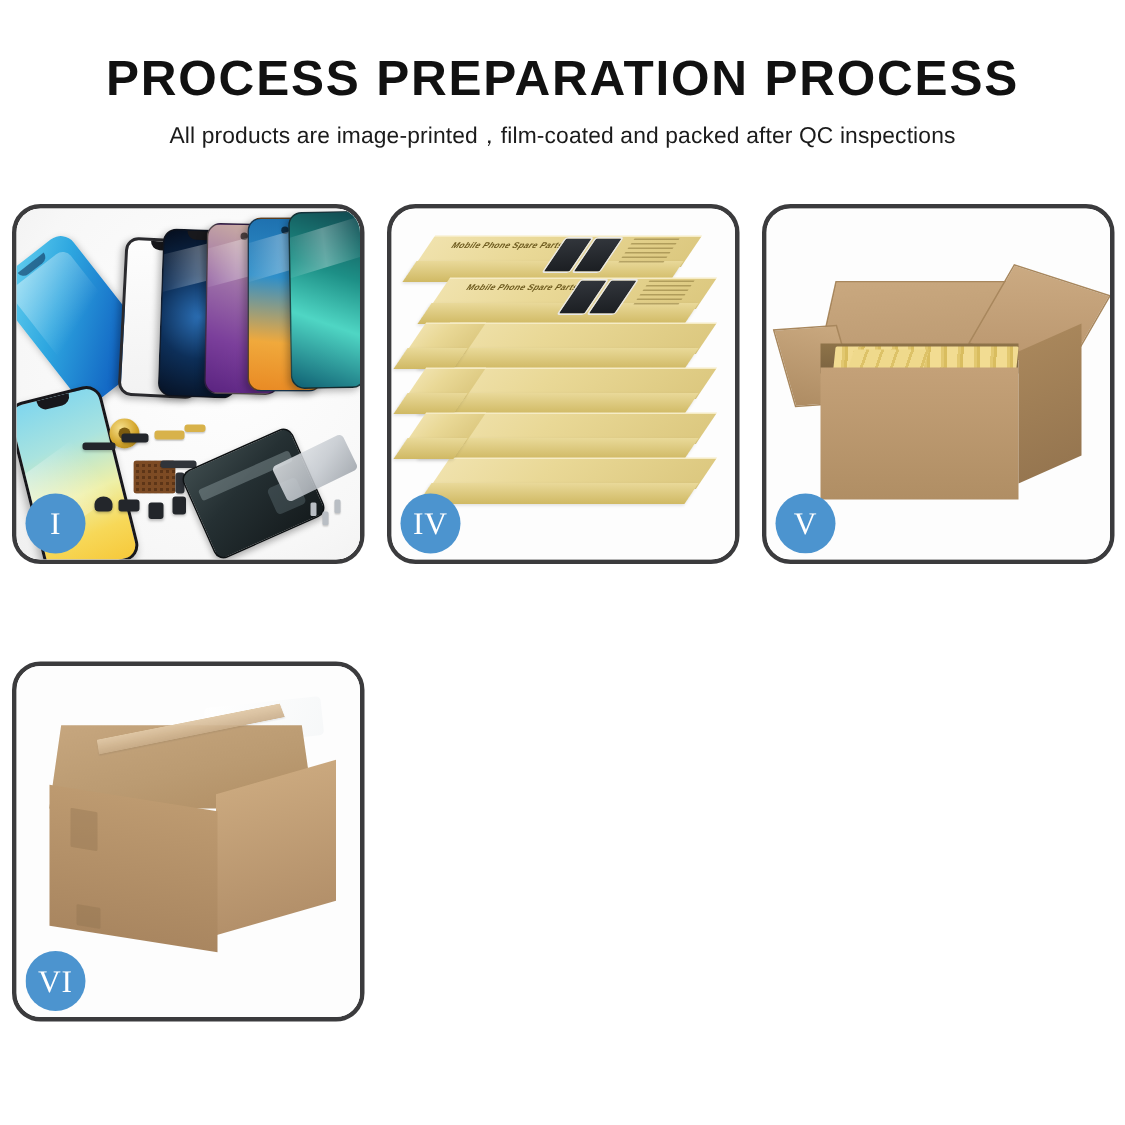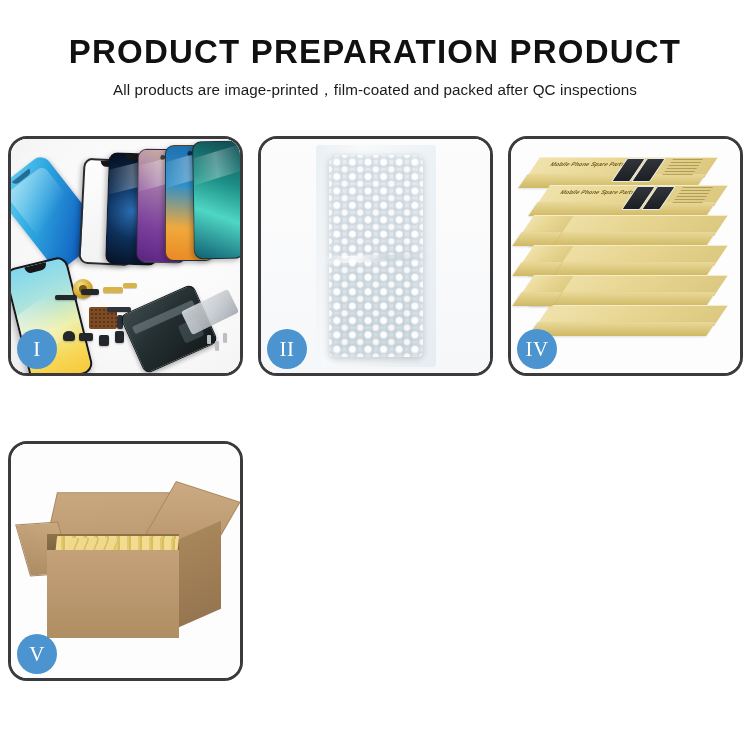--- a/index.html
+++ b/index.html
@@ -348,21 +348,21 @@
   .c6-plastic {
     position:absolute; left:126px; top:24px; width:78px; height:26px;
     background: linear-gradient(120deg, rgba(255,255,255,.85), rgba(236,240,242,.4));
     transform: rotate(-6deg); border-radius:3px;
   }
 </style>
 </head>
 <body>
 
 <div class="header">
-  <h1 class="title">PRODUCT PREPARATION PRODUCT</h1>
+  <h1 class="title">PROCESS PREPARATION PROCESS</h1>
   <p class="subtitle">All products are image-printed，film-coated and packed after QC inspections</p>
 </div>
 
 <div class="grid">
 
   <div class="panel">
     <div class="stage">
       <div class="p1-bg"></div>
 
       <div class="glass">
@@ -411,29 +411,20 @@
       <div class="backplate"></div>
 
       <div class="tool"></div>
       <div class="screw" style="left:196px;top:196px;"></div>
       <div class="screw" style="left:204px;top:202px;"></div>
       <div class="screw" style="left:212px;top:194px;"></div>
     </div>
     <div class="badge">I</div>
   </div>
 
-  <div class="panel">
-    <div class="stage">
-      <div class="wrapbg"></div>
-      <div class="filmsheet"></div>
-      <div class="bubbleblock"></div>
-      <div class="filmcrease"></div>
-    </div>
-    <div class="badge">II</div>
-  </div>
 
 
   <div class="panel">
     <div class="stage">
       <div class="stackwrap">
 
         <div class="sbox" style="top:4px;left:6px;">
           <div class="top"></div>
           <div class="front"></div>
           <div class="boxlabel" style="left:28px;top:4px;">Mobile Phone Spare Parts</div>
@@ -506,14 +497,26 @@
       <div class="flap-left"></div>
       <div class="cartontop-open"></div>
       <div class="yellowfill"></div>
       <div class="yellowfill2"></div>
       <div class="cartonbody"></div>
       <div class="cartonright"></div>
     </div>
     <div class="badge">V</div>
   </div>
 
+  <div class="panel">
+    <div class="stage">
+      <div class="c6-plastic"></div>
+      <div class="c6-top"></div>
+      <div class="c6-tape"></div>
+      <div class="c6-side"></div>
+      <div class="c6-front"></div>
+      <div class="c6-tab" style="left:36px;top:96px;width:18px;height:26px;transform:skewY(9deg);"></div>
+      <div class="c6-tab" style="left:40px;top:160px;width:16px;height:14px;transform:skewY(9deg);"></div>
+    </div>
+    <div class="badge">VI</div>
+  </div>
 
 </div>
 
 </body></html>

